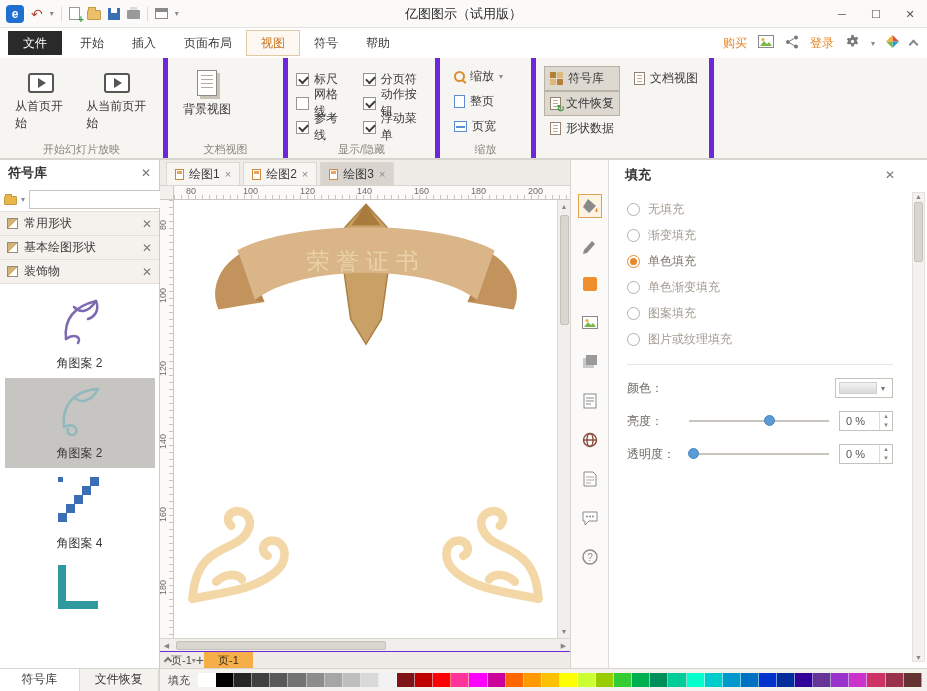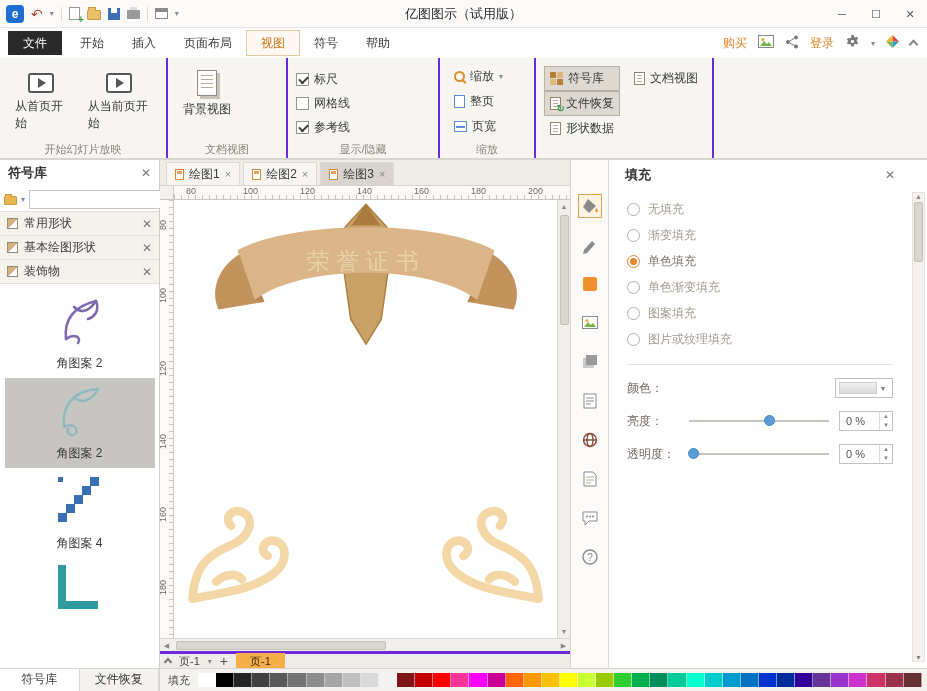--- a/index.html
+++ b/index.html
@@ -33,21 +33,21 @@
   .menubar{position:absolute;left:0;top:28px;right:0;height:30px;background:#fff;display:flex;align-items:center;}
   .mtab{padding:0 14px;height:28px;line-height:28px;color:#3a3a3a;}
   .mtab.file{background:#2a2a2a;color:#fff;height:24px;line-height:24px;margin:0 4px 0 8px;padding:0 15px;}
   .mtab.active{border:1px solid #e0c9a4;background:#fdf8f1;color:#c8761f;height:26px;line-height:24px;}
   .menubar-right{margin-left:auto;display:flex;align-items:center;gap:11px;padding-right:10px;}
   .buy,.login{color:#e8872b;}
   .chev-up{width:7px;height:7px;border-left:2px solid #888;border-top:2px solid #888;transform:rotate(45deg);margin-top:3px;}
 
   
   .ribbon{position:absolute;left:0;top:58px;right:0;height:102px;background:#f7f5f2;border-bottom:2px solid #d8d4ce;display:flex;}
-  .rgroup{position:relative;height:100%;border-right:2px solid #6d28d9;padding:6px 8px 16px;}
+  .rgroup{position:relative;height:100%;border-right:5px solid #6d28d9;padding:6px 8px 16px;}
   .rgroup-name{position:absolute;bottom:1px;left:0;right:0;text-align:center;font-size:11px;color:#8a857e;}
   .bigrow{display:flex;gap:6px;}
   .bigbtn{display:flex;flex-direction:column;align-items:center;gap:5px;padding:5px 6px;border:1px solid transparent;}
   .bigbtn.active{background:#dcd7cf;border-color:#b9b1a4;}
   .ic-play{width:26px;height:20px;border:2px solid #565656;border-radius:3px;position:relative;margin-top:3px;background:#fff;}
   .ic-play::after{content:"";position:absolute;left:8px;top:3px;border-left:8px solid #565656;border-top:5px solid transparent;border-bottom:5px solid transparent;}
   .ic-doc-lg{width:20px;height:26px;background:#fff;border:1px solid #8f8a82;position:relative;}
   .ic-doc-lg::after{content:"";position:absolute;left:3px;right:3px;top:4px;height:15px;background:repeating-linear-gradient(to bottom,#b9ab97 0 1px,transparent 1px 4px);}
   .ic-doc-bg{box-shadow:3px 3px 0 #c9c2b7;}
   .cbgrid{display:flex;gap:14px;padding-top:3px;}
@@ -109,21 +109,21 @@
   .canvas{position:relative;flex:1;background:#ffffff;overflow:hidden;}
   .banner{position:absolute;left:50%;top:2px;transform:translateX(-50%);}
   .flourish{position:absolute;bottom:26px;width:118px;height:138px;}
   .flourish.left{left:10px;}
   .flourish.right{right:10px;transform:scaleX(-1);}
   .v-scroll{width:13px;background:#f1efec;border-left:1px solid #d9d5cf;display:flex;flex-direction:column;align-items:center;}
   .v-scroll .arr,.h-scroll .arr{font-size:7px;color:#8a8680;line-height:13px;width:13px;text-align:center;flex:none;}
   .v-thumb{width:9px;height:110px;background:#d9d5cf;border:1px solid #c5c0b8;margin-top:2px;border-radius:2px;}
   .h-scroll{height:13px;background:#f1efec;border-top:1px solid #d9d5cf;display:flex;align-items:center;}
   .h-thumb{width:210px;height:9px;background:#d9d5cf;border:1px solid #c5c0b8;margin-left:3px;border-radius:2px;}
-  .pagebar{height:17px;background:#efece8;border-top:3px solid #6d28d9;display:flex;align-items:center;gap:8px;padding:0 5px;font-size:11px;color:#444;}
+  .pagebar{height:17px;background:#efece8;border-top:1px solid #6d28d9;display:flex;align-items:center;gap:0;padding:0 5px;font-size:11px;color:#444;}
   .pb-chev{width:6px;height:6px;border-left:2px solid #777;border-top:2px solid #777;transform:rotate(45deg);margin-top:2px;}
   .pagetab-active{background:#f5ae48;height:17px;line-height:17px;padding:0 14px;color:#3a2c14;}
   .addpage{font-size:14px;color:#555;line-height:15px;}
 
   
   .toolstrip{position:absolute;left:570px;top:160px;width:38px;bottom:23px;background:#fbfaf9;border-left:1px solid #d8d4ce;display:flex;flex-direction:column;align-items:center;padding-top:34px;gap:15px;}
   .tool{width:24px;height:24px;display:flex;align-items:center;justify-content:center;border:1px solid transparent;}
   .tool.selected{border-color:#e0a353;background:#fdf3e3;}
 
   
@@ -256,20 +256,34 @@
             <span class="cb checked"></span>
             <span>标尺</span>
           </div>
           <div class="cbrow">
             <span class="cb"></span>
             <span>网格线</span>
           </div>
           <div class="cbrow">
             <span class="cb checked"></span>
             <span>参考线</span>
+          </div>
+        </div>
+        <div>
+          <div class="cbrow">
+            <span class="cb checked"></span>
+            <span>分页符</span>
+          </div>
+          <div class="cbrow">
+            <span class="cb checked"></span>
+            <span>动作按钮</span>
+          </div>
+          <div class="cbrow">
+            <span class="cb checked"></span>
+            <span>浮动菜单</span>
           </div>
         </div>
       </div>
       <div class="rgroup-name">显示/隐藏</div>
     </div>
 
     <div class="rgroup" style="width:96px;">
       <div class="smallbtn">
         <span class="ic-mag"></span>
         <span>缩放</span>

